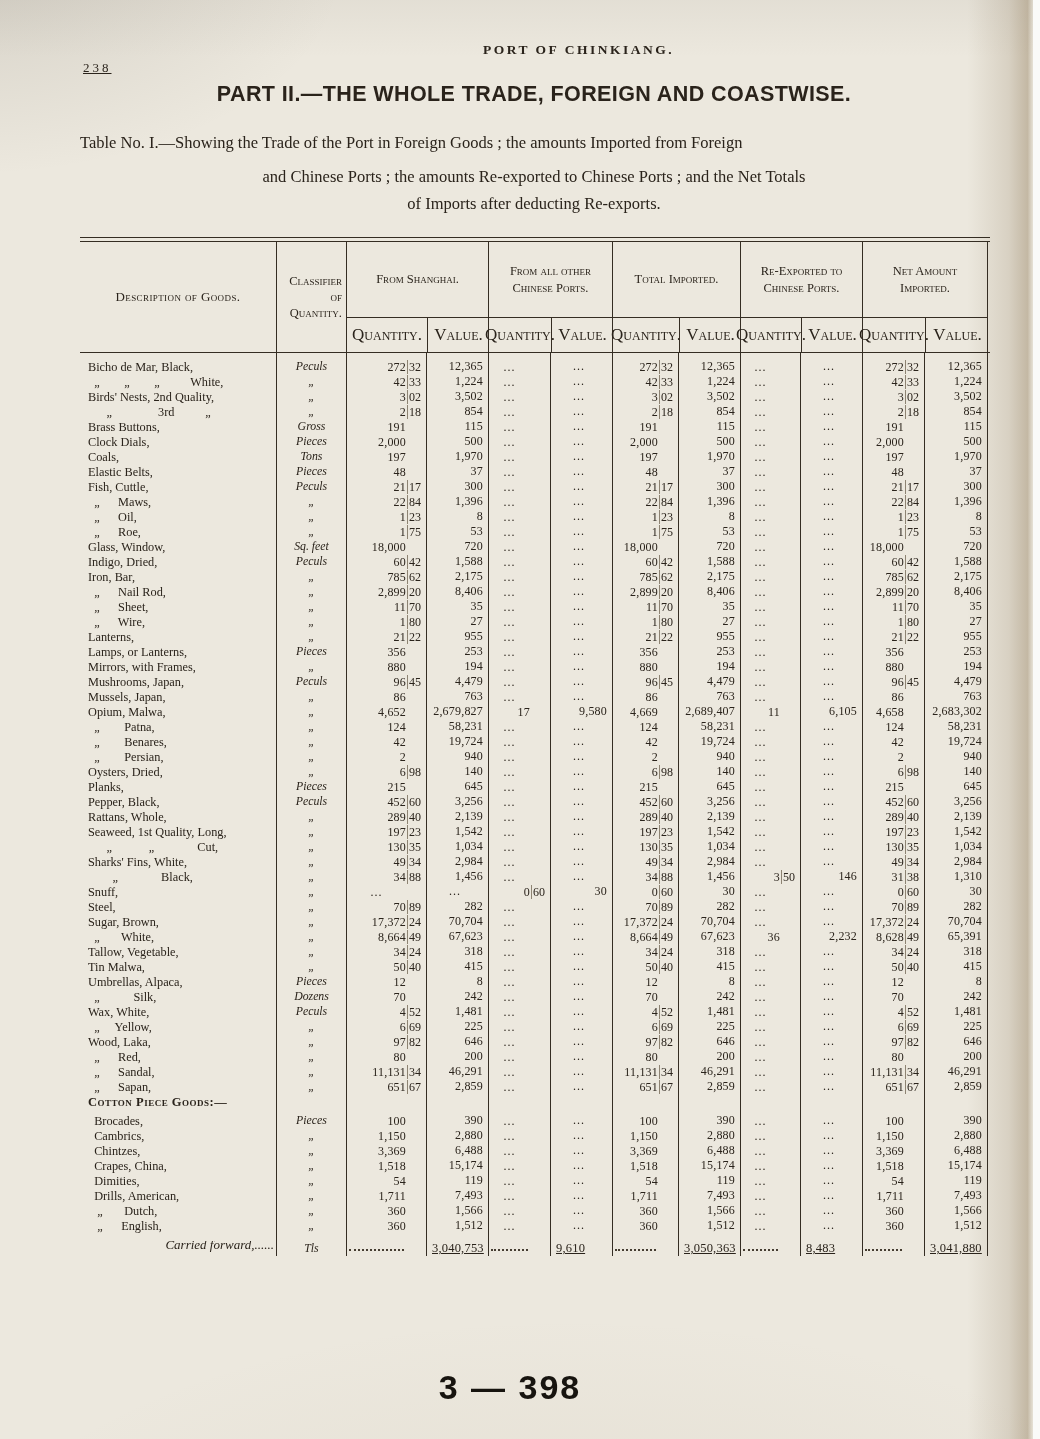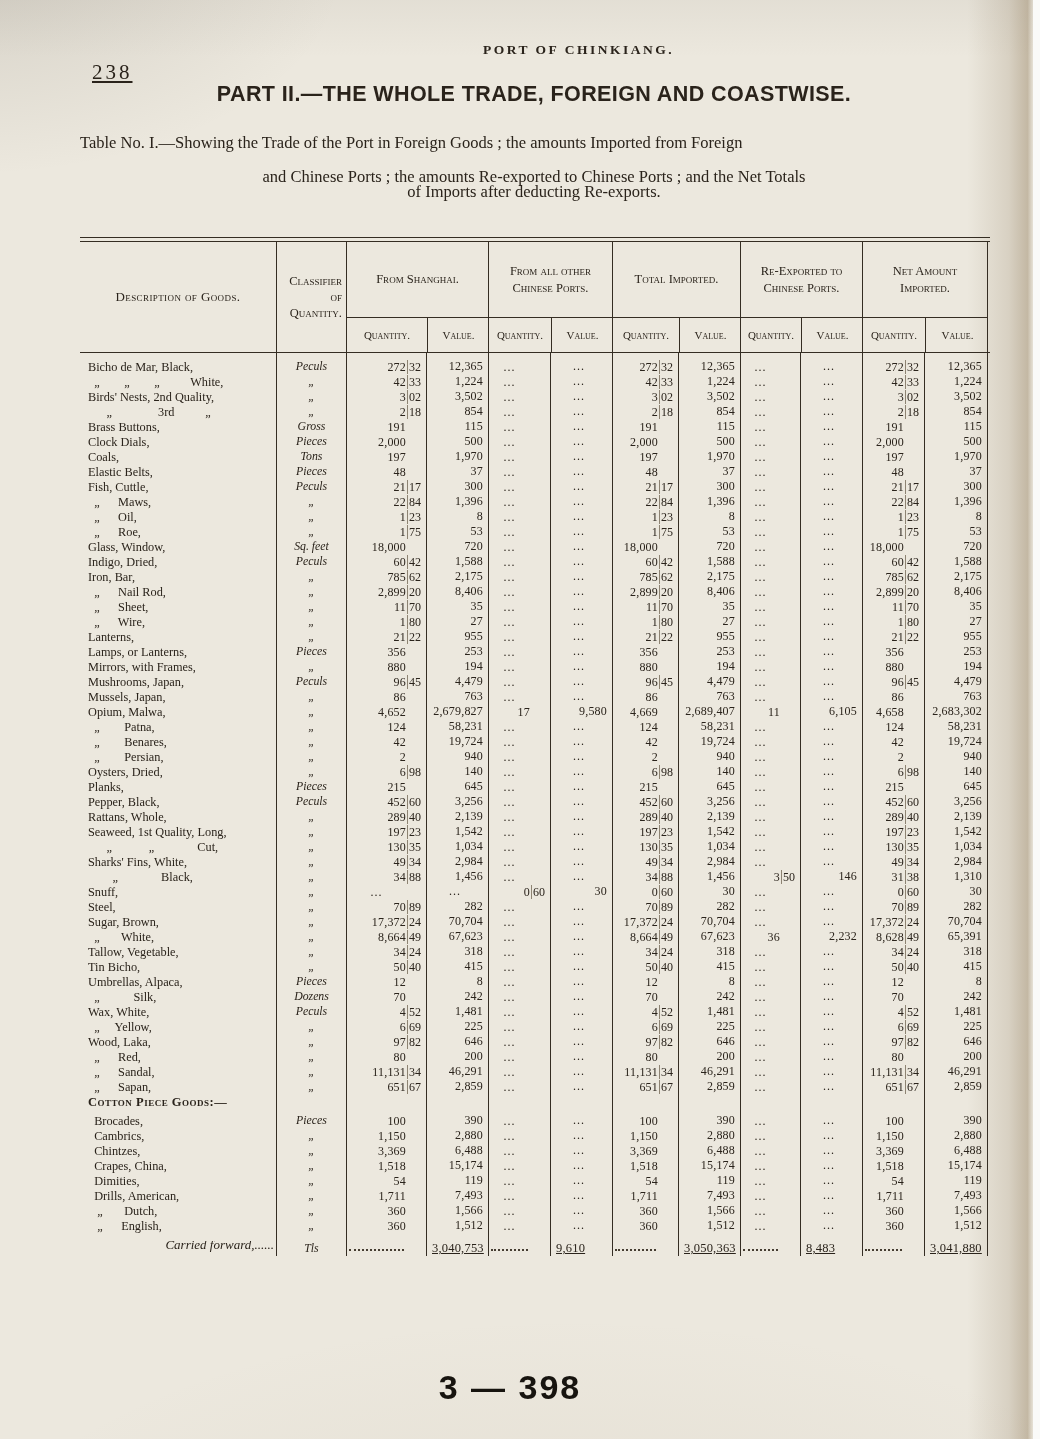--- a/index.html
+++ b/index.html
@@ -9,29 +9,29 @@
     color:var(--ink); font-family:"Liberation Serif","DejaVu Serif",serif;
     background:
       linear-gradient(to right, rgba(255,255,255,0) 93%, rgba(125,103,70,.18) 97%, rgba(140,118,84,.42) 98.8%, rgba(255,255,255,0) 99.4%),
       radial-gradient(ellipse 620px 330px at -4% -2%, rgba(95,88,76,.16), transparent 62%),
       radial-gradient(ellipse 900px 420px at 55% 112%, rgba(150,130,98,.10), transparent 70%),
       linear-gradient(to bottom, rgba(120,112,100,.08), rgba(120,112,100,0) 4%),
       var(--paper); }
   .page::after{ content:""; position:absolute; top:0; right:0; width:7px; height:100%;
     background:#fafaf8; }
 
-  .pagenum{ position:absolute; left:92px; top:60px; font-size:21px; letter-spacing:3px;text-decoration:underline; }
+  .pagenum{ position:absolute; left:83px; top:60px; font-size:13px; letter-spacing:3px;text-decoration:underline; }
   .runhead{ position:absolute; top:42px; left:0; width:100%; text-align:center;
     padding-left:117px; font-weight:700; font-size:13.5px; letter-spacing:2.5px; }
   .parttitle{ position:absolute; top:82px; left:80px; width:908px; text-align:center;
     font-family:"Liberation Sans","DejaVu Sans",sans-serif; font-weight:700;
     font-size:21.5px; letter-spacing:.4px; }
   .cap1{ position:absolute; left:80px; top:133px; width:920px; font-size:16.5px; }
   .cap2{ position:absolute; left:80px; top:167px; width:908px; text-align:center; font-size:16.5px; }
-  .cap3{ position:absolute; left:80px; top:182px; width:908px; text-align:center; font-size:16.5px; }
+  .cap3{ position:absolute; left:80px; top:194px; width:908px; text-align:center; font-size:16.5px; }
   .footer{ position:absolute; top:1368px; left:0; width:100%; text-align:center; padding-right:20px;
     font-family:"Liberation Sans","DejaVu Sans",sans-serif; font-weight:700;
     font-size:34px; letter-spacing:2px; color:#17140f; }
 
   .tablewrap{ position:absolute; left:80px; top:237px; width:910px; }
   .toprule{ height:5px; border-top:1.8px solid var(--line); border-bottom:1.8px solid var(--line); }
 
   
   .thead{ display:grid; grid-template-columns:196px 70px 142px 124px 128px 122px 126px;
     grid-template-rows:76px 34px; font-variant:small-caps; }
@@ -42,21 +42,21 @@
   .hgroup{ grid-row:1/3; display:flex; flex-direction:column; border-left:1.6px solid var(--line); }
   .g-na{ border-right:1.6px solid var(--line); }
   .hglabel{ flex:1; display:flex; align-items:center; justify-content:center; text-align:center;
     font-size:12.5px; line-height:1.3; padding:2px 8px; border-bottom:1.4px solid var(--line); }
   .hsub{ display:grid; height:34px; }
   .g-fs .hsub{ grid-template-columns:80px 62px; }
   .g-oc .hsub{ grid-template-columns:62px 62px; }
   .g-ti .hsub{ grid-template-columns:66px 62px; }
   .g-re .hsub{ grid-template-columns:60px 62px; }
   .g-na .hsub{ grid-template-columns:62px 64px; }
-  .hq,.hv{ display:flex; align-items:center; justify-content:center; font-size:11px; }
+  .hq,.hv{ display:flex; align-items:center; justify-content:center; font-size:17px; }
   .hv{ border-left:1.2px solid var(--line); }
 
   
   #tbody{ border-top:1.9px solid var(--line); }
   .trow{ display:grid; grid-template-columns:196px 70px 80px 62px 62px 62px 66px 62px 60px 62px 62px 64px;
     height:15px; font-size:12px; line-height:14px; }
   .trow.gap{ height:auto; }
   .cell{ display:flex; align-items:flex-end; overflow:hidden; }
   .cd{ padding-left:8px; }
   .dt{ white-space:pre; font-size:12.3px; }
@@ -1671,21 +1671,21 @@
             <div class="dots">...</div>
           </div>
           <div class="cell cq c-naq">
             <div class="qi">34</div>
             <div class="qd">24</div>
           </div>
           <div class="cell cv c-nav">318</div>
         </div>
         <div class="trow item">
           <div class="cell cd">
-            <div class="dt">Tin Bicho,</div>
+            <div class="dt">Tin Malwa,</div>
             <div class="ldr"></div>
           </div>
           <div class="cell cc">
             <div class="cls-text">„</div>
           </div>
           <div class="cell cq c-fsq">
             <div class="qi">50</div>
             <div class="qd">40</div>
           </div>
           <div class="cell cv c-fsv">415</div>

